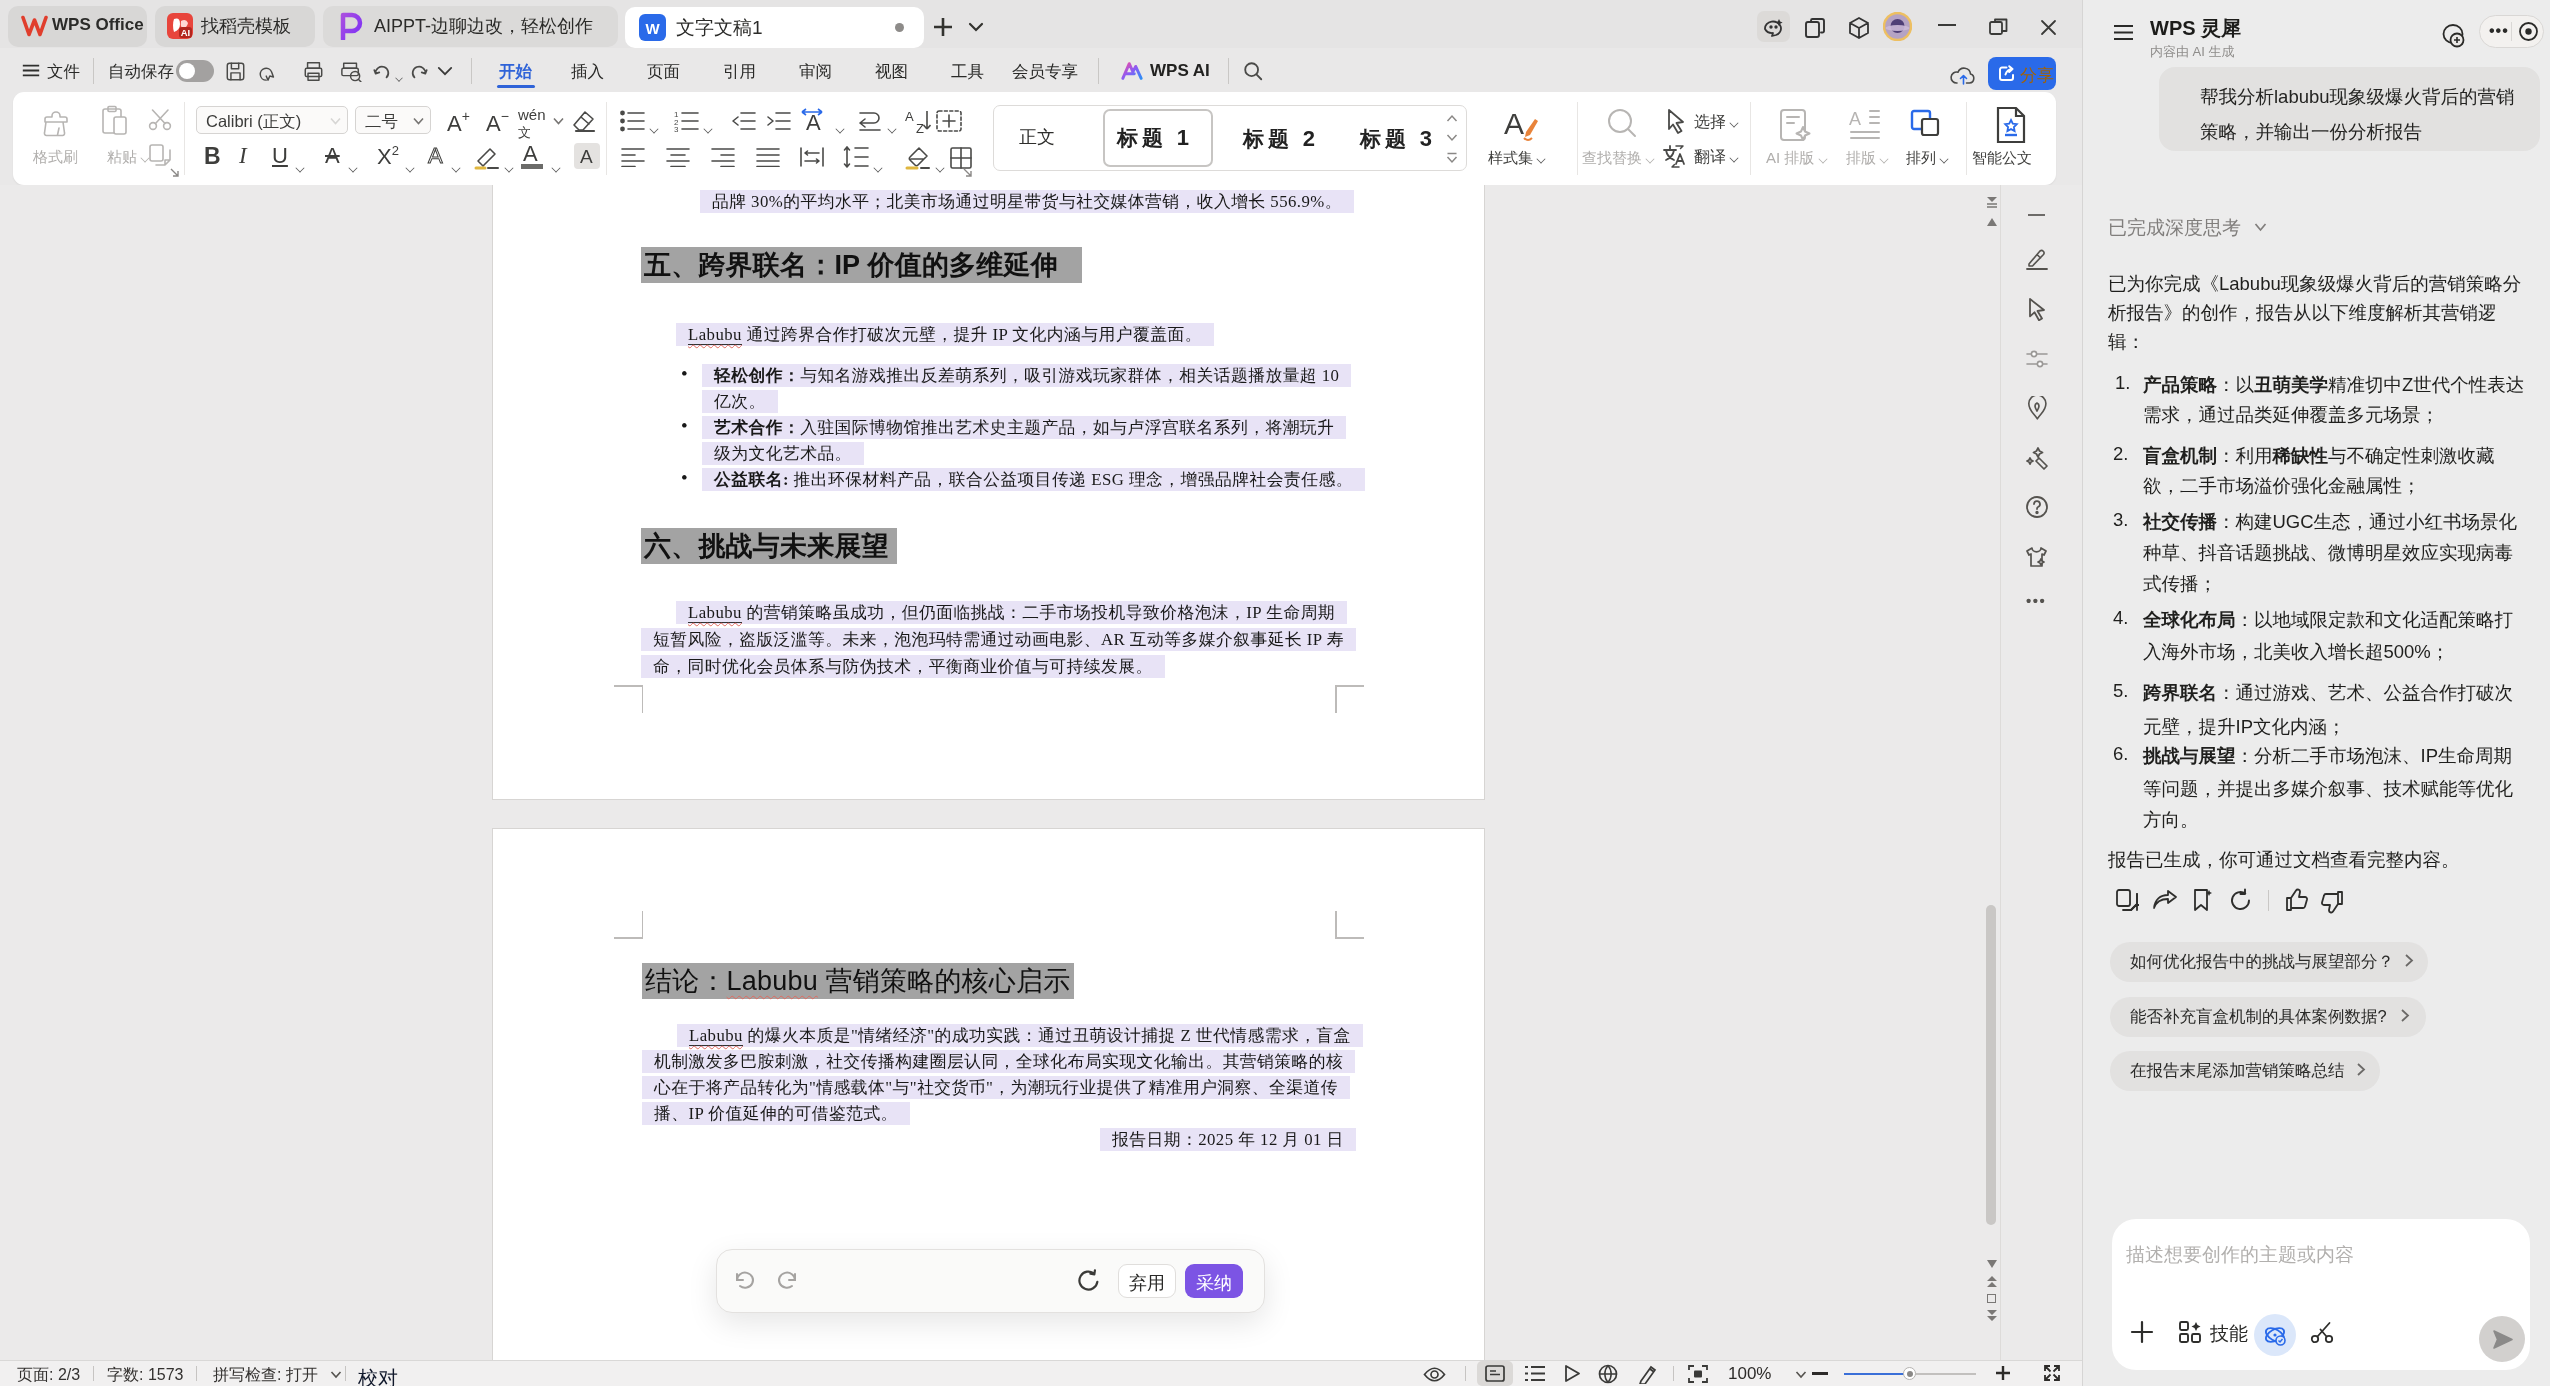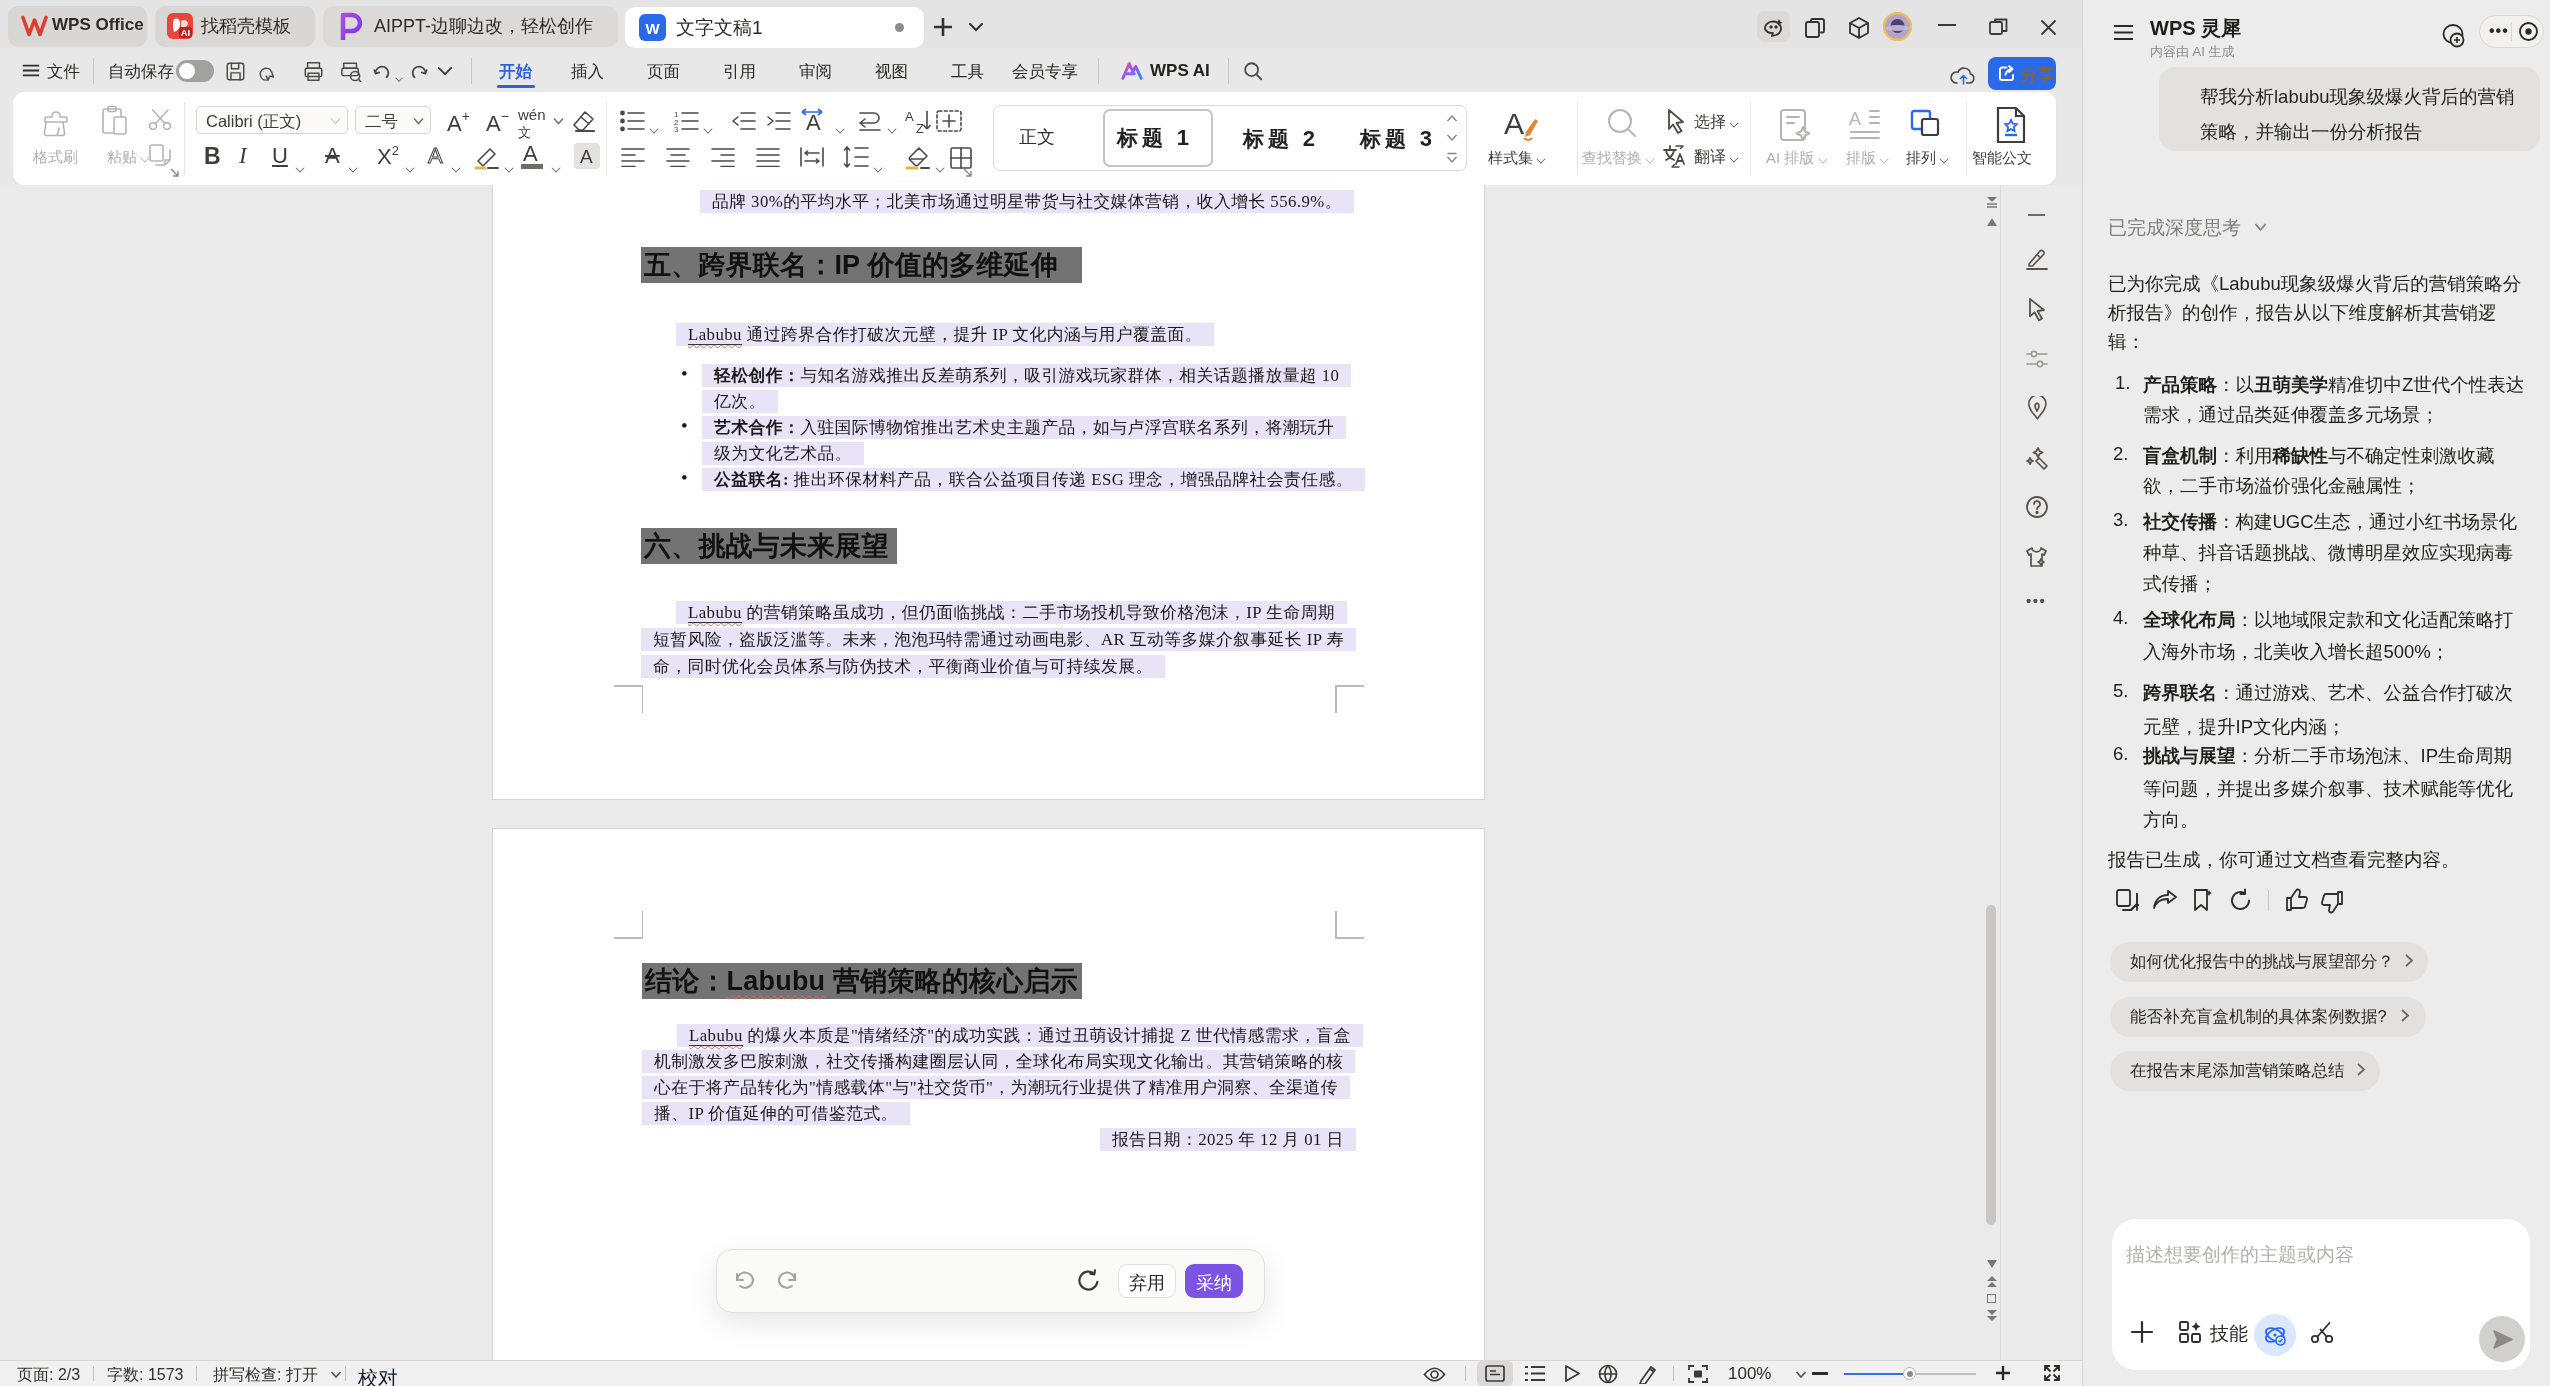--- a/index.html
+++ b/index.html
@@ -1,20 +1,20 @@
 <!DOCTYPE html>
 <html><head><meta charset="utf-8">
 <style>
 *{margin:0;padding:0;box-sizing:border-box}
 html,body{width:2550px;height:1386px;overflow:hidden}
 body{font-family:"Liberation Sans",sans-serif;background:#e9e8e8;position:relative;color:#262626}
 .a{position:absolute}
 .nw{white-space:nowrap}
 svg{display:block}
-.h2hl{background:#737373;padding:3px 3px}
+.h2hl{background:#a3a3a3;padding:3px 3px}
 .doc{font-size:16.8px;line-height:23px;color:#191919;letter-spacing:0.45px;font-family:'Liberation Serif',serif}
 .pe{padding-right:17px}
 .pes{padding-right:9px}
 .dochl{background:#e8e3f6;padding:2px 12px}
 .ic{stroke:#4a4a48;fill:none;stroke-width:1.6;stroke-linecap:round;stroke-linejoin:round}
 .icl{stroke:#b7b5b3;fill:none;stroke-width:1.6;stroke-linecap:round;stroke-linejoin:round}
 .lbl{font-size:15px;color:#3e3e3c}
 .lbll{font-size:15px;color:#b0aeac}
 .sb{font-size:18.5px;color:#1f1f1d}
 .chv{display:inline-block;width:8px;height:8px;border-right:1.6px solid #555;border-bottom:1.6px solid #555;transform:rotate(45deg) scale(.8)}
@@ -531,21 +531,21 @@
 <div class="a" style="left:614px;top:685px;width:29px;height:1.6px;background:#bdbbb9"></div>
 <div class="a" style="left:641.5px;top:685px;width:1.6px;height:28px;background:#bdbbb9"></div>
 <div class="a" style="left:1335px;top:685px;width:29px;height:1.6px;background:#bdbbb9"></div>
 <div class="a" style="left:1335px;top:685px;width:1.6px;height:28px;background:#bdbbb9"></div>
 
 <div class="a" style="left:492px;top:828px;width:993px;height:533px;background:#fff;border:1px solid #d7d5d3;border-bottom:none"></div>
 <div class="a" style="left:614px;top:937px;width:29px;height:1.6px;background:#bdbbb9"></div>
 <div class="a" style="left:641.5px;top:911px;width:1.6px;height:28px;background:#bdbbb9"></div>
 <div class="a" style="left:1335px;top:937px;width:29px;height:1.6px;background:#bdbbb9"></div>
 <div class="a" style="left:1335px;top:911px;width:1.6px;height:28px;background:#bdbbb9"></div>
-<div class="a nw doc" style="left:642px;top:965px;font-size:27px;line-height:33px;font-weight:bold;color:#111;letter-spacing:0.2px;font-family:'Liberation Sans',sans-serif"><span class="h2hl" style="padding-right:4px">结论：<span style="text-decoration:underline wavy #e06a5f 1px;text-underline-offset:5px">Labubu</span> 营销策略的核心启示</span></div>
+<div class="a nw doc" style="left:642px;top:965px;font-size:27px;line-height:33px;font-weight:normal;color:#111;letter-spacing:0.2px;font-family:'Liberation Sans',sans-serif"><span class="h2hl" style="padding-right:4px">结论：<span style="text-decoration:underline wavy #e06a5f 1px;text-underline-offset:5px">Labubu</span> 营销策略的核心启示</span></div>
 <div class="a nw doc" style="left:677px;top:1024px"><span class="dochl"><span style="border-bottom:1.5px solid #333;text-decoration:underline wavy #e06a5f 1px;text-underline-offset:4px">Labubu</span> 的爆火本质是"情绪经济"的成功实践：通过丑萌设计捕捉 Z 世代情感需求，盲盒</span></div>
 <div class="a nw doc" style="left:642px;top:1050px"><span class="dochl">机制激发多巴胺刺激，社交传播构建圈层认同，全球化布局实现文化输出。其营销策略的核</span></div>
 <div class="a nw doc" style="left:642px;top:1076px"><span class="dochl">心在于将产品转化为"情感载体"与"社交货币"，为潮玩行业提供了精准用户洞察、全渠道传</span></div>
 <div class="a nw doc" style="left:642px;top:1102px"><span class="dochl pe">播、IP 价值延伸的可借鉴范式。</span></div>
 <div class="a nw doc" style="left:1100px;top:1128px"><span class="dochl pes">报告日期：2025 年 12 月 01 日</span></div>
 
 <div class="a" style="left:716px;top:1249px;width:549px;height:64px;background:#fafaf9;border:1px solid #e3e1df;border-radius:16px;box-shadow:0 10px 30px rgba(0,0,0,0.10)"></div>
 <div class="a" style="left:733px;top:1270px">
       <svg width="23" height="22" viewBox="0 0 23 22">
         <path d="M4 4 v6 h6 M4 10 a8 7.5 0 1 1 3 6" stroke="#a5a3a1" stroke-width="2" fill="none" stroke-linecap="round"></path>

